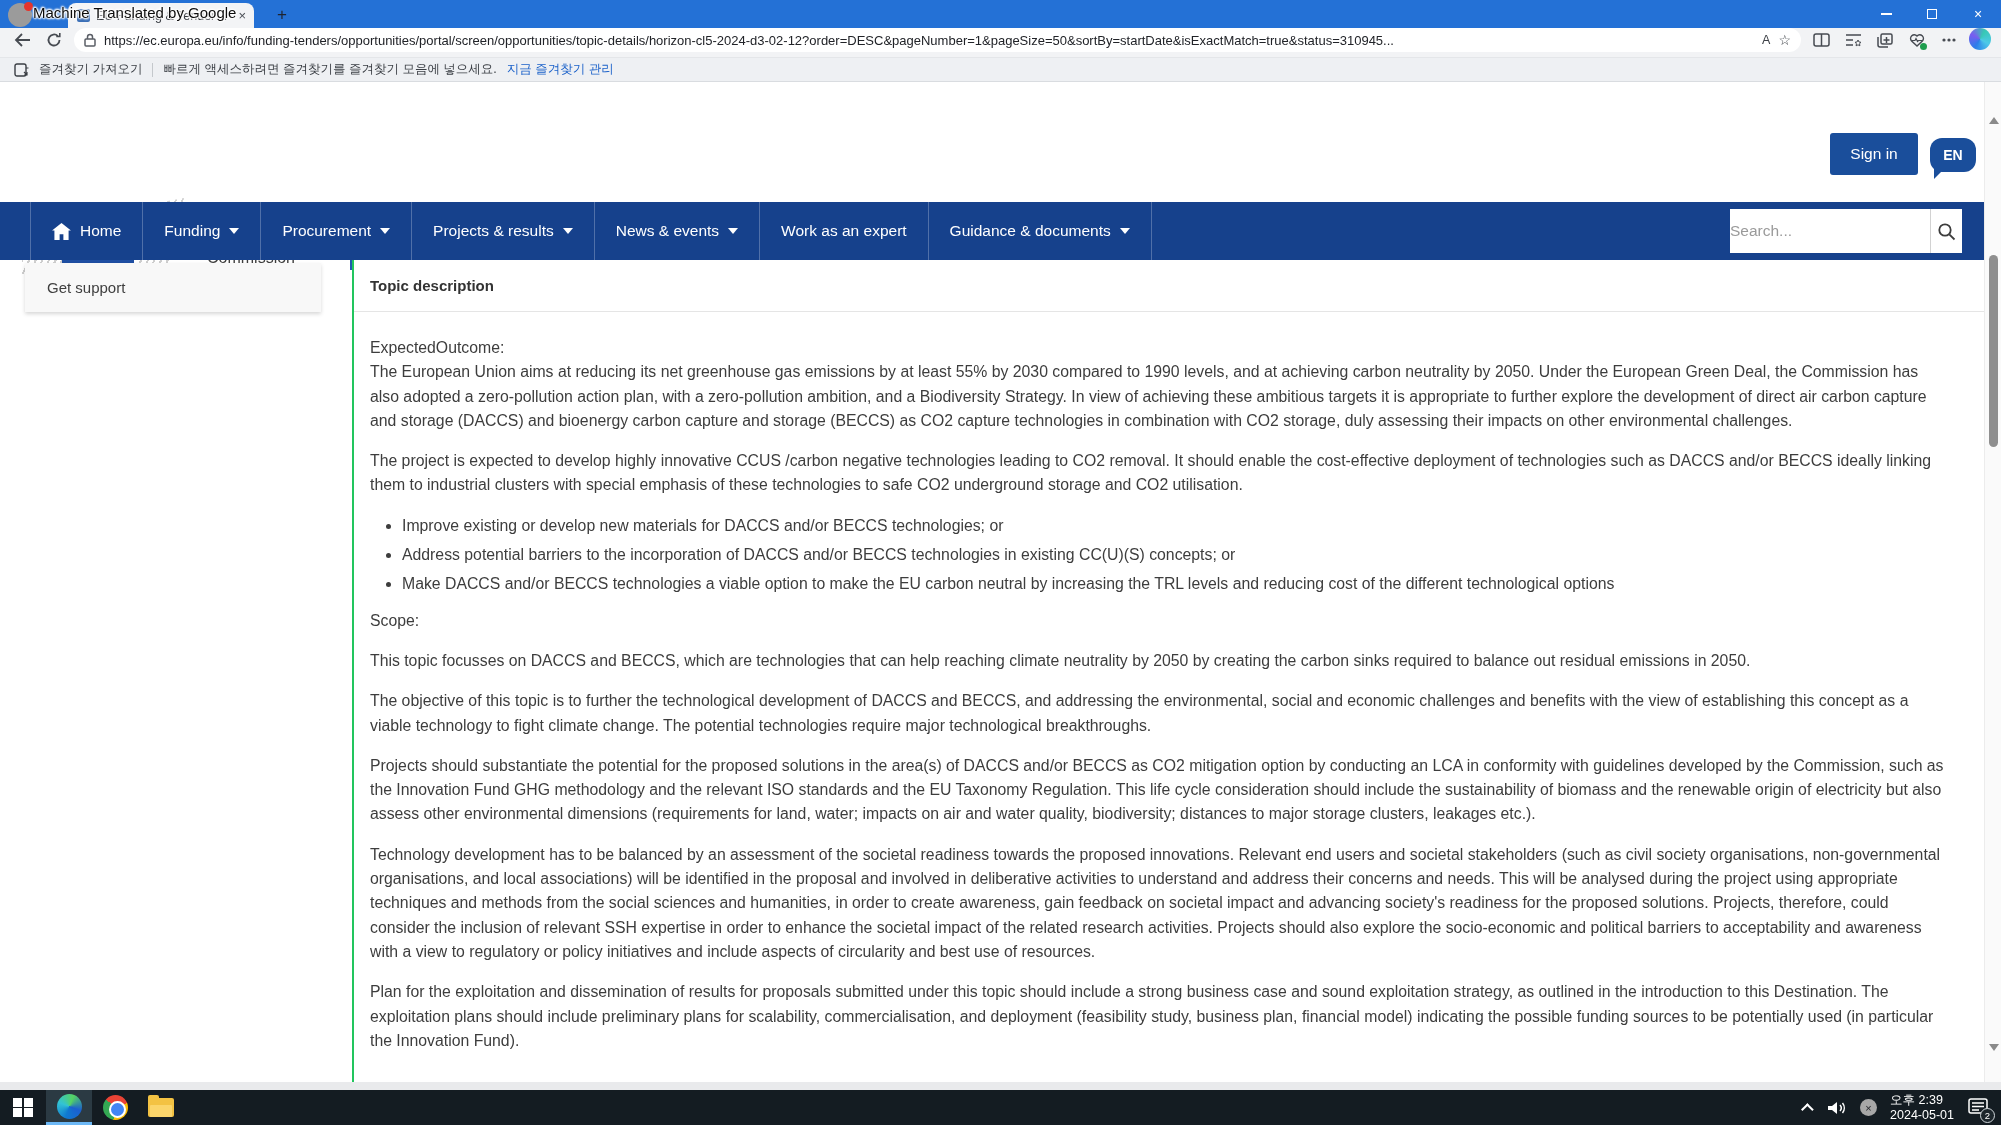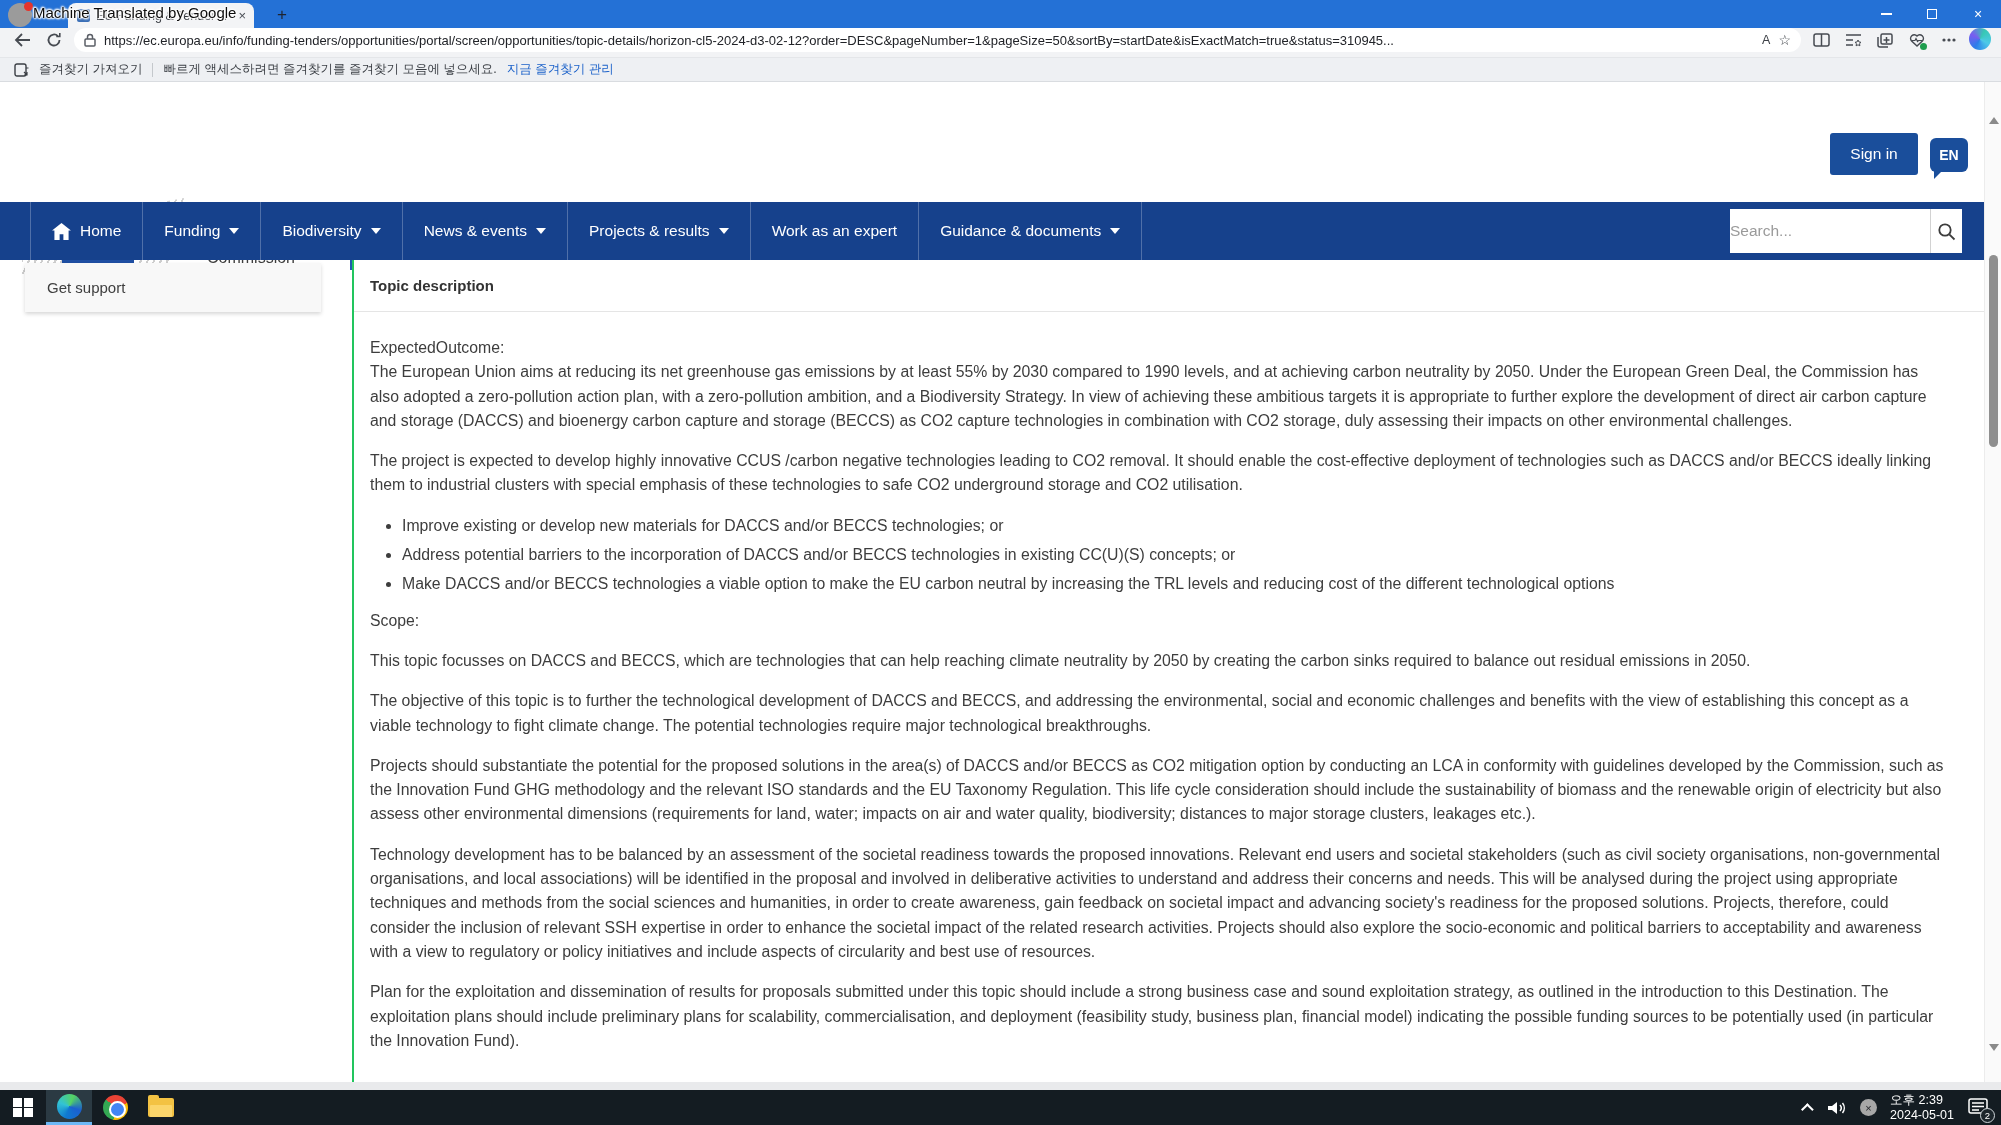--- a/index.html
+++ b/index.html
@@ -52,21 +52,21 @@
 
   
   .ec-curves{position:absolute;background:repeating-linear-gradient(115deg,#cfcfcf 0 2px,transparent 2px 6px)}
   .curves-left{left:22px;top:120px;width:40px;height:72px;clip-path:polygon(0 55%,100% 0,100% 100%,0 100%)}
   .curves-right{left:136px;top:116px;width:48px;height:76px;clip-path:polygon(0 12%,100% 0,70% 100%,0 100%)}
   .eu-flag{position:absolute;left:62px;top:145px;width:72px;height:39px;background:var(--flag-blue)}
   .brand-text{position:absolute;left:207px;top:147px;font-size:16px;line-height:19px;color:var(--text-dark)}
   .brand-bar{position:absolute;left:350px;top:140px;width:4px;height:48px;background:var(--accent-bar-blue)}
   .site-title{position:absolute;left:378px;top:146px;font-size:30px;color:var(--text-dark);letter-spacing:.2px}
   .signin{position:absolute;left:1830px;top:51px;width:88px;height:42px;background:var(--signin-blue);color:#fff;font-size:15.5px;display:flex;align-items:center;justify-content:center;border-radius:3px;cursor:pointer}
-  .lang{position:absolute;left:1930px;top:56px;width:38px;height:34px;background:var(--signin-blue);color:#fff;font-size:14px;font-weight:bold;border-radius:6px;display:flex;align-items:center;justify-content:center}
+  .lang{position:absolute;left:1930px;top:56px;width:46px;height:34px;background:var(--signin-blue);color:#fff;font-size:14px;font-weight:bold;border-radius:12px;display:flex;align-items:center;justify-content:center}
   .lang::after{content:"";position:absolute;left:4px;bottom:-7px;border:5px solid transparent;border-top-color:var(--signin-blue);border-left-color:var(--signin-blue)}
 
   
   .navbar{position:absolute;left:0;top:120px;width:1984px;height:58px;background:var(--nav-blue);display:flex;align-items:stretch}
   .nav-items{display:flex;margin-left:30px}
   .nav-item{display:flex;align-items:center;gap:9px;padding:0 21px;color:#fff;font-size:15.5px;border-right:1px solid rgba(255,255,255,.25);cursor:pointer;white-space:nowrap}
   .nav-item:first-child{border-left:1px solid rgba(255,255,255,.25)}
   .caret{width:0;height:0;border:5px solid transparent;border-top:6px solid #fff;margin-top:5px}
   .home-svg{width:19px;height:17px}
   .searchbox{position:absolute;right:22px;top:7px;width:232px;height:44px;display:flex;background:#fff}
@@ -237,29 +237,29 @@
   <svg class="home-svg" viewBox="0 0 20 18" fill="#fff">
               <path d="M10 0 0 8h2.5v10h5.5v-6h4v6h5.5V8H20z"></path>
             </svg>
 <span>Home</span>
           </div>
           <div class="nav-item">
             <span>Funding</span>
             <span class="caret"></span>
           </div>
           <div class="nav-item">
-            <span>Biodiversity</span>
+            <span>Procurement</span>
+            <span class="caret"></span>
+          </div>
+          <div class="nav-item">
+            <span>Projects &amp; results</span>
             <span class="caret"></span>
           </div>
           <div class="nav-item">
             <span>News &amp; events</span>
-            <span class="caret"></span>
-          </div>
-          <div class="nav-item">
-            <span>Projects &amp; results</span>
             <span class="caret"></span>
           </div>
           <div class="nav-item">
             <span>Work as an expert</span>
           </div>
           <div class="nav-item">
             <span>Guidance &amp; documents</span>
             <span class="caret"></span>
           </div>
         </div>

